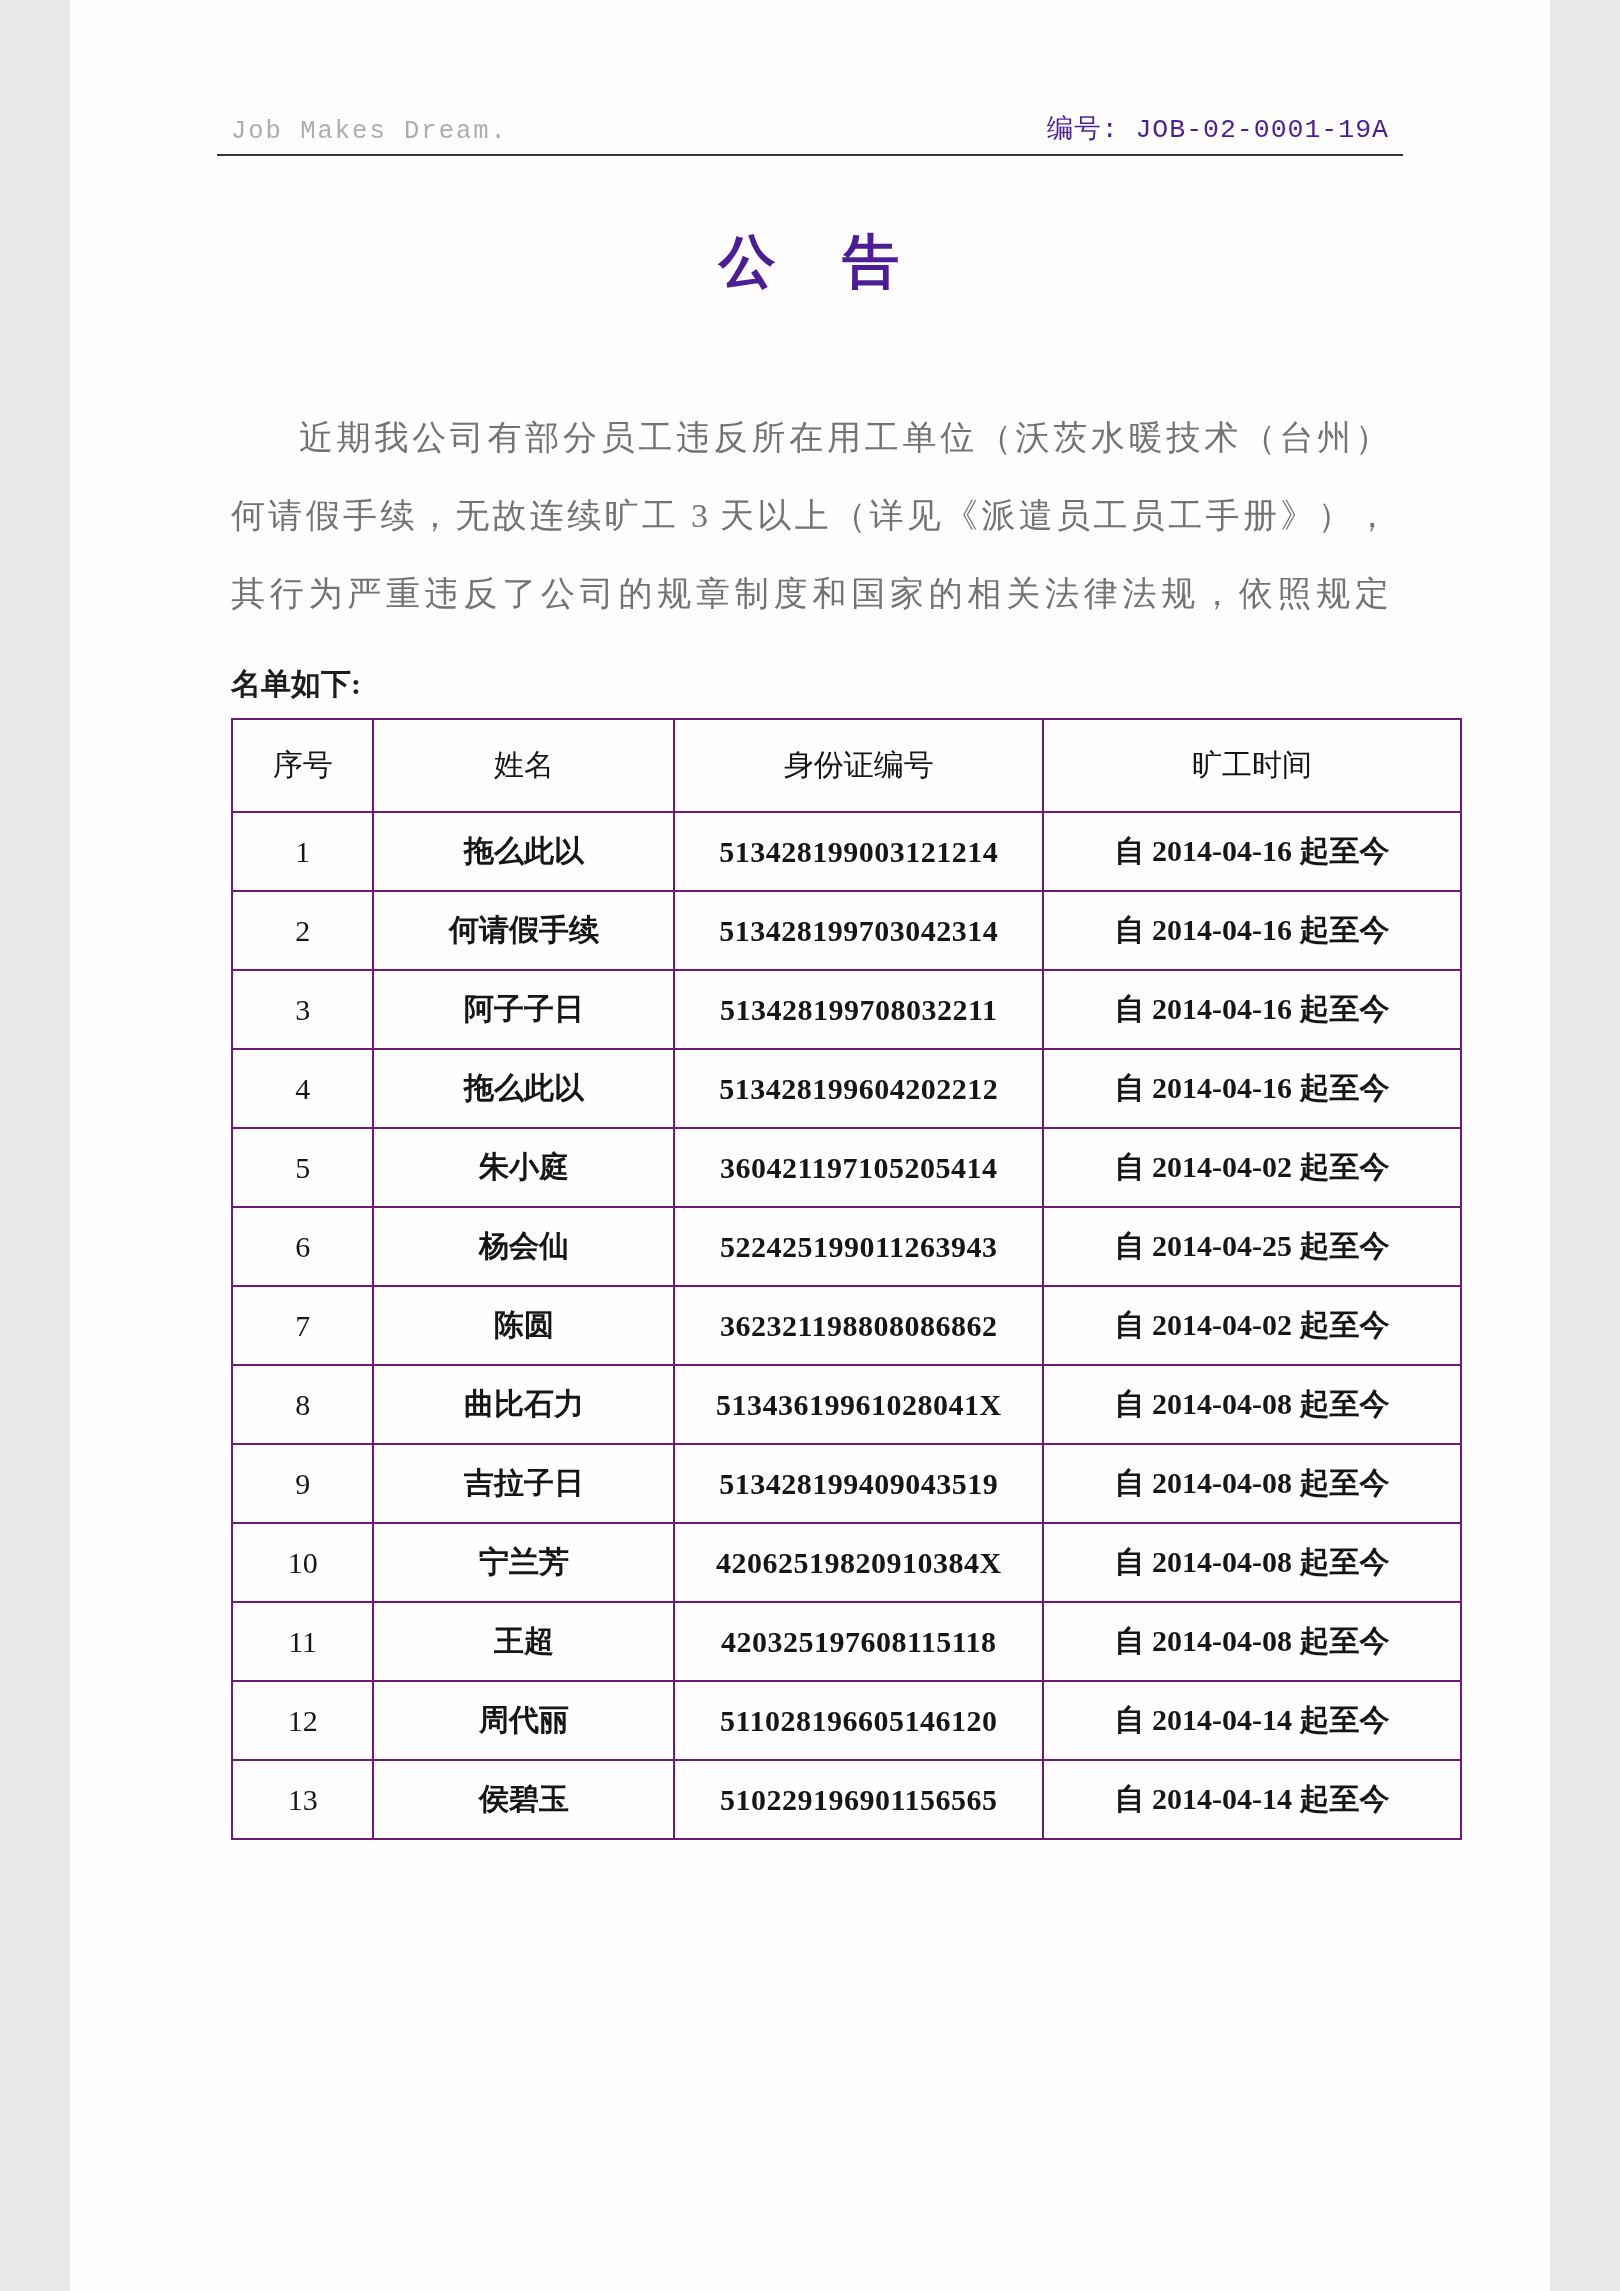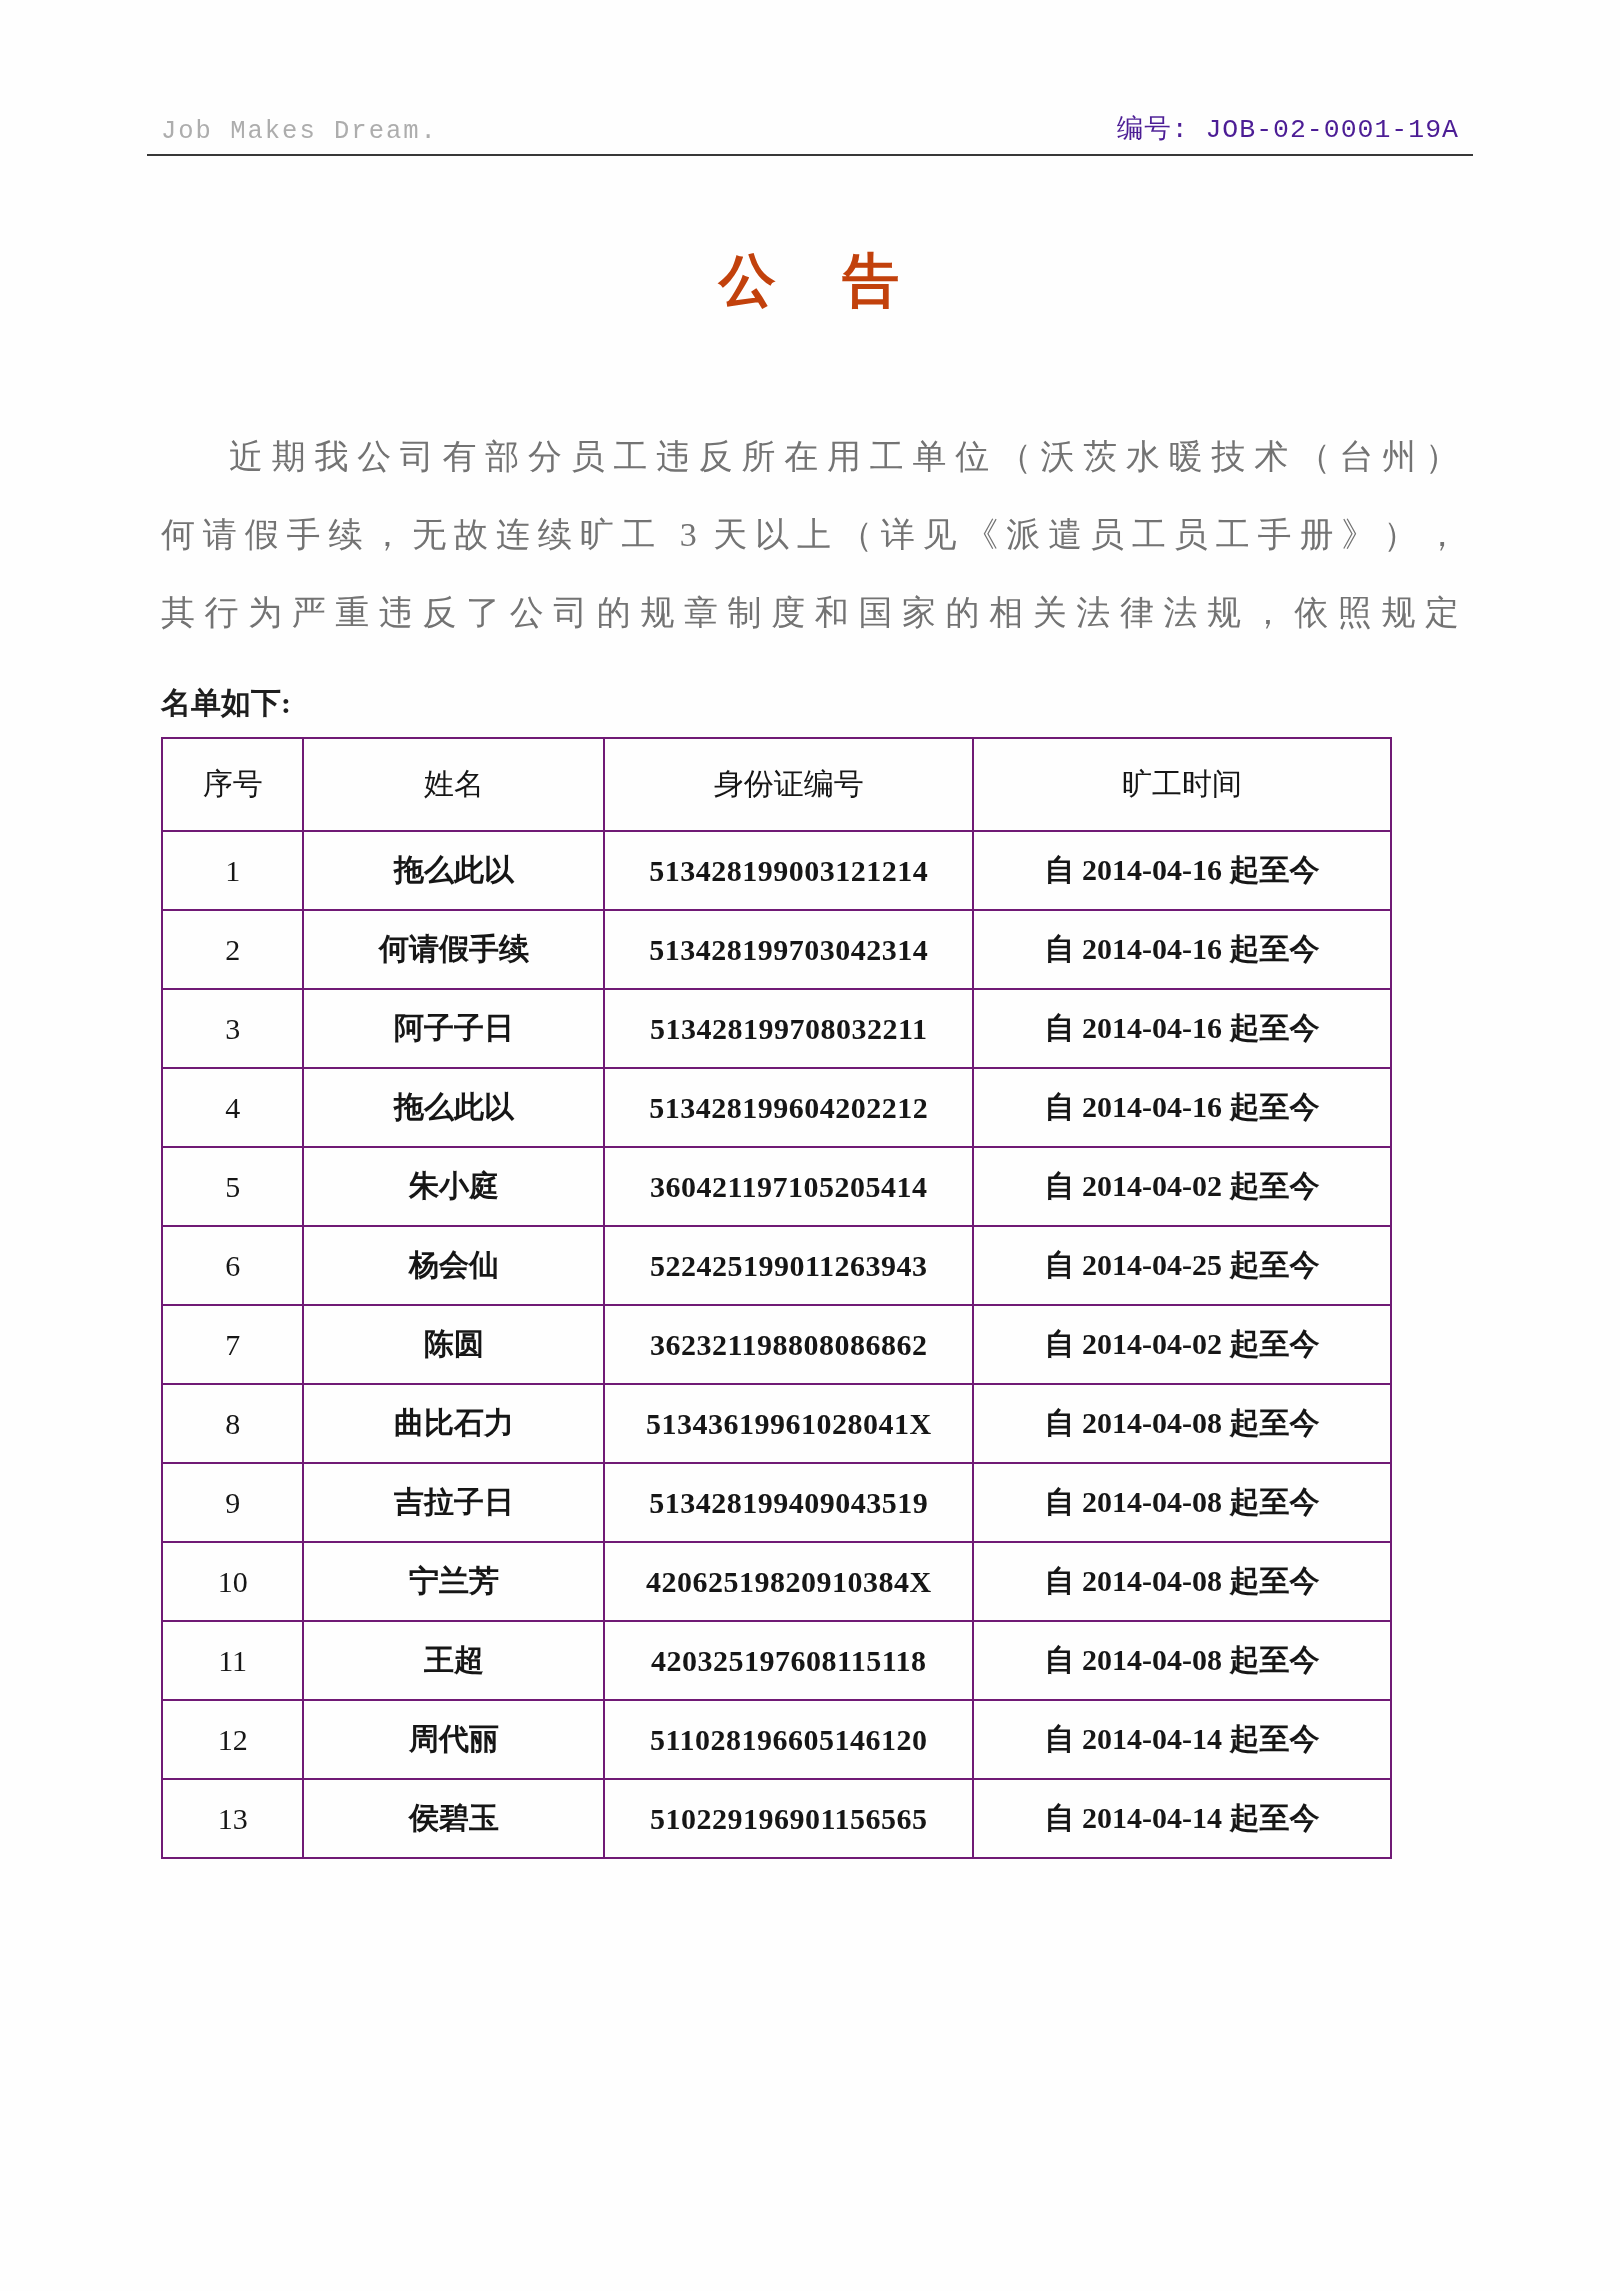--- a/index.html
+++ b/index.html
@@ -1,21 +1,21 @@
 <!DOCTYPE html>
 <html><head>
 <meta charset="utf-8">
 <style>
   * { margin: 0; padding: 0; box-sizing: border-box; }
   html, body { background: #e8e8e8; }
   body { font-family: "Liberation Serif", "DejaVu Serif", serif; }
 
   .page {
     position: relative;
-    width: 1620px;
+    width: 1480px;
     height: 2292px;
     margin: 0 auto;
     background: #fefefe;
     color: #1f1f1f;
     overflow: hidden;
   }
 
   .content {
     padding: 0 161px;
   }
@@ -39,25 +39,25 @@
     color: #4c1d95;
     letter-spacing: 1px;
   }
   .header-rule {
     margin: 7.8px -13.7px 0 -13.7px;
     border-top: 2.9px solid #383838;
   }
 
   
   .title {
-    margin-top: 87px;
+    margin-top: 68px;
     text-align: center;
     font-size: 57px;
     font-weight: bold;
-    color: #c2410c;
+    color: #4c1d95;
     word-spacing: 0.85em;
     letter-spacing: 2px;
   }
 
   
   .body-text {
     margin-top: 98px;
     font-size: 34px;
     color: #737373;
   }

